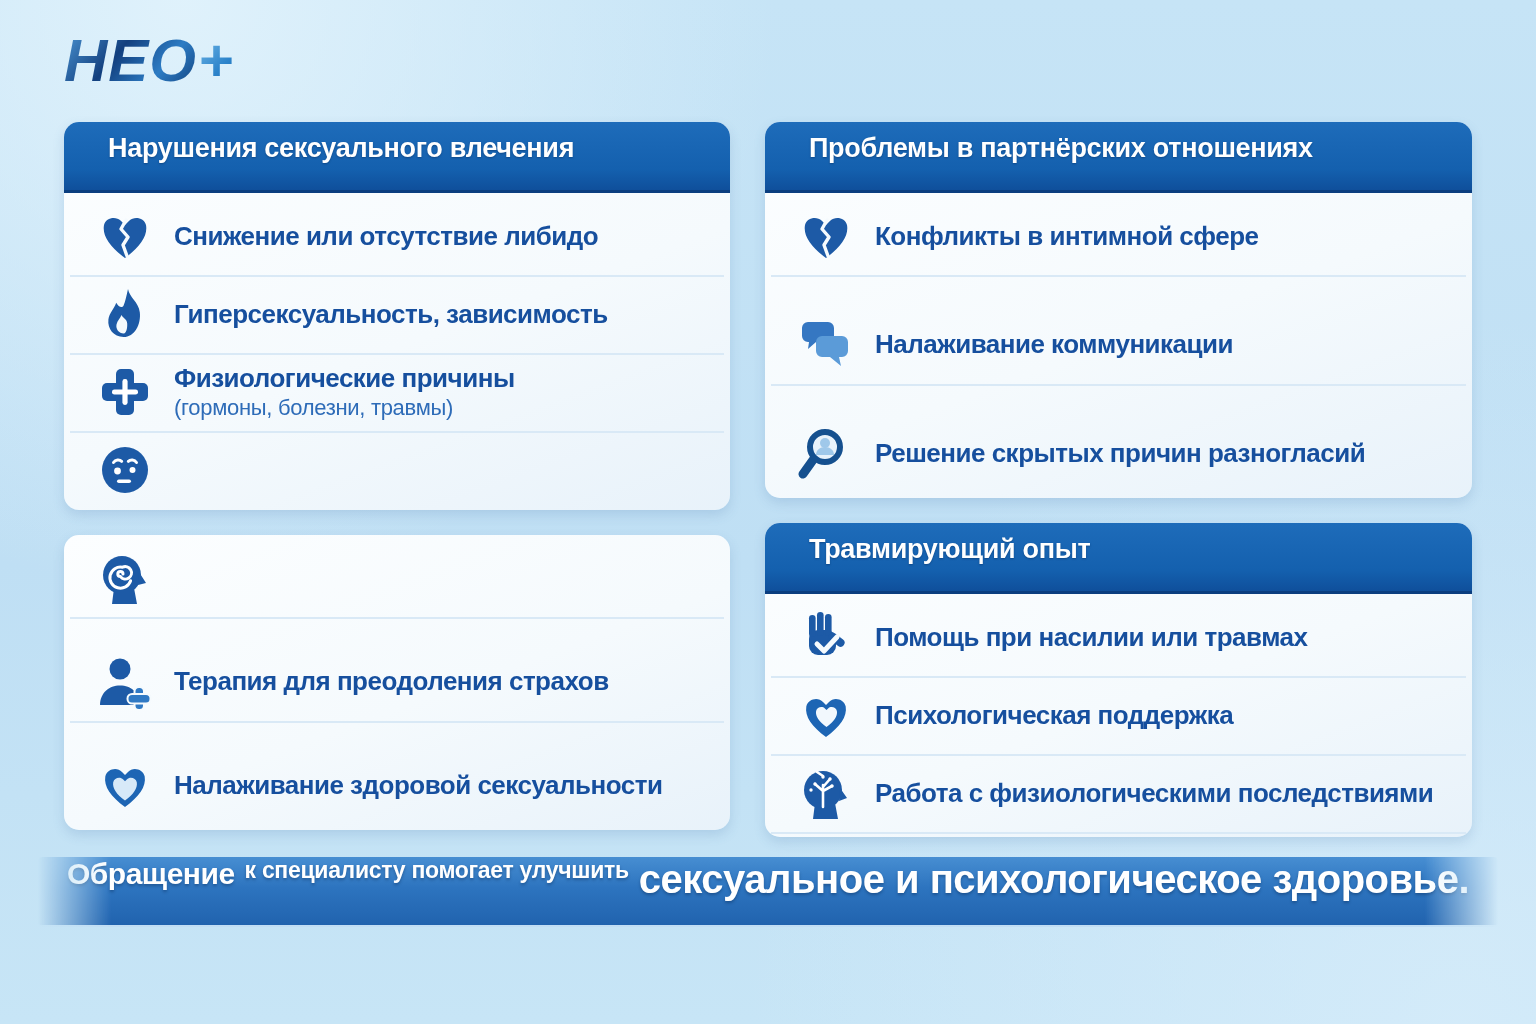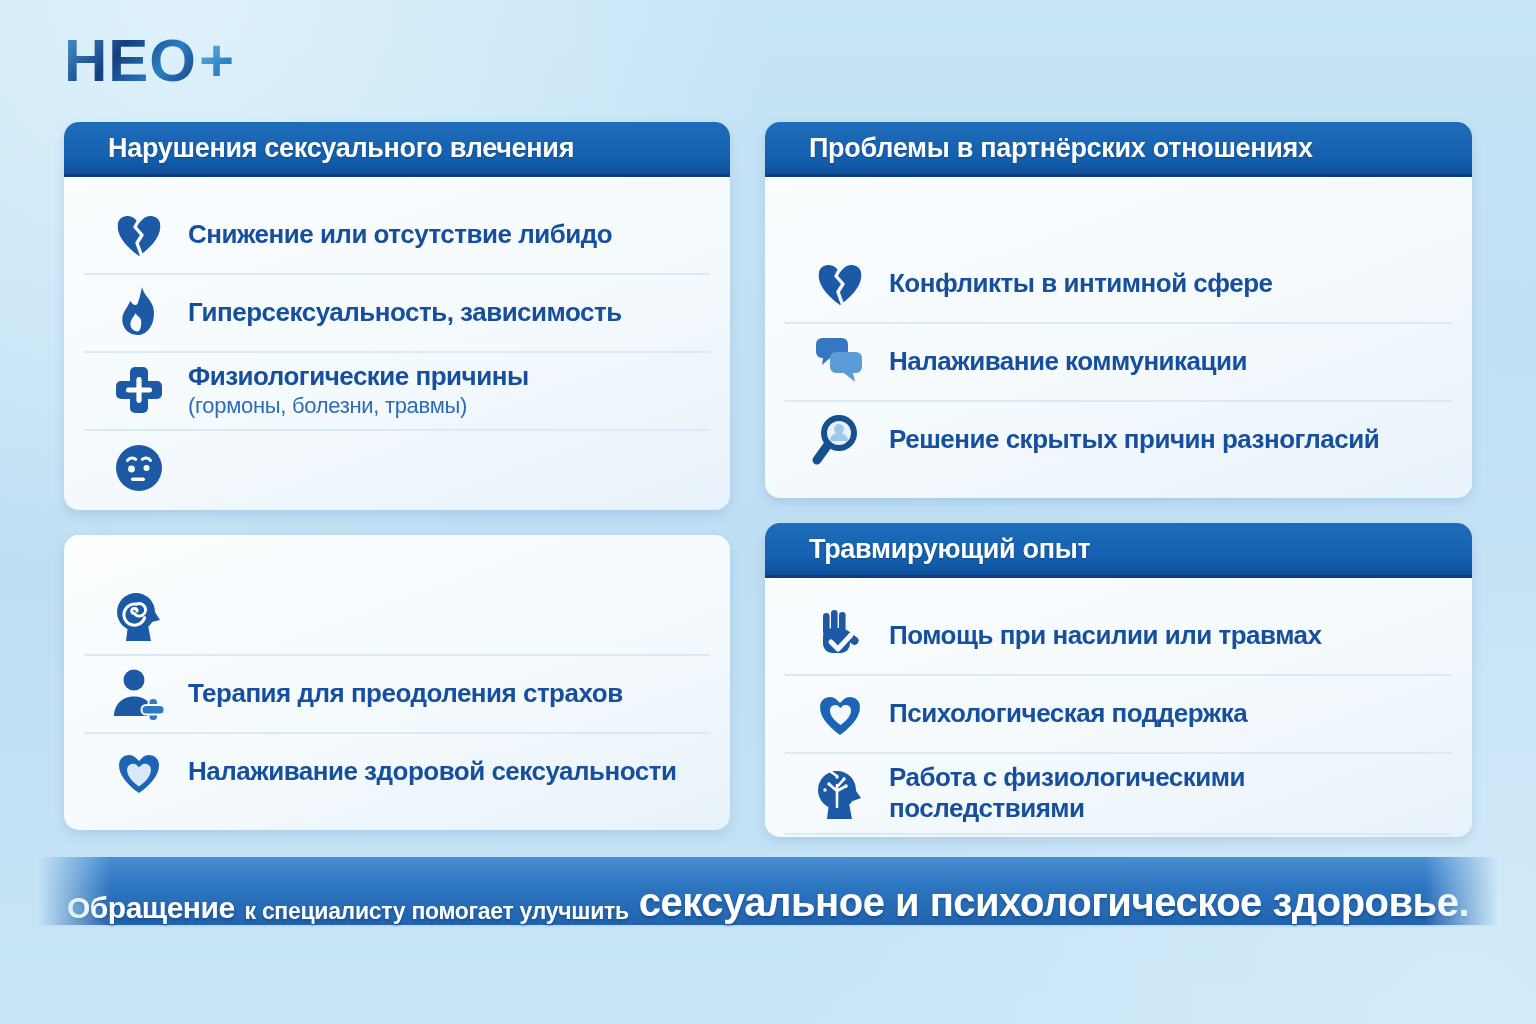--- a/index.html
+++ b/index.html
@@ -7,51 +7,51 @@
   .page{position:relative;width:1536px;height:1024px;overflow:hidden;
     background:
       radial-gradient(circle at 12% 0%, rgba(226,243,252,.9) 0%, rgba(226,243,252,0) 35%),
       radial-gradient(circle at 95% 100%, rgba(214,236,250,.8) 0%, rgba(214,236,250,0) 40%),
       linear-gradient(180deg,#c6e4f6 0%,#bfdff4 55%,#c7e5f6 100%);}
 
   
   .topbar{position:absolute;top:18px;left:64px;right:64px;height:86px;}
   .logo{position:absolute;left:0;top:0;font-weight:800;font-size:60px;letter-spacing:1px;line-height:86px;}
   .logo-text{background:linear-gradient(130deg,#4f9ad8 0%,#123f7e 40%,#2d7cc4 70%,#0e3a74 100%);
-    -webkit-background-clip:text;background-clip:text;color:transparent;}
+    -webkit-background-clip:text;background-clip:text;color:transparent;font-style:italic;}
   .logo-plus{background:linear-gradient(135deg,#7fc2ec 0%,#2d84cb 60%,#1565ab 100%);
     -webkit-background-clip:text;background-clip:text;color:transparent;font-weight:900;margin-left:2px;}
   .title{position:absolute;left:325px;top:0;margin:0;width:760px;text-align:center;
     font-size:48px;font-weight:800;letter-spacing:-0.5px;color:#1c57a8;line-height:86px;
     text-shadow:0 2px 2px rgba(255,255,255,.5);}
 
   
   .col{position:absolute;top:122px;display:flex;flex-direction:column;gap:25px;}
   .col-left{left:64px;width:666px;}
   .col-right{left:765px;width:707px;}
   .card{border-radius:15px;background:linear-gradient(160deg,#fcfeff 0%,#f5fafd 55%,#e8f2fa 100%);
     box-shadow:0 5px 12px rgba(64,110,165,.18);display:flex;flex-direction:column;overflow:hidden;}
   .card-header{flex:0 0 52px;background:linear-gradient(180deg,#1e6cba 0%,#1460ae 70%,#0f4f9b 100%);
-    border-bottom:3px solid #0b3e7f;display:flex;align-items:center;padding:0 20px 0 44px;}
+    border-bottom:3px solid #0b3e7f;display:flex;align-items:center;padding:0 20px 16px 44px;}
   .card-header span{color:#ffffff;font-size:27px;font-weight:700;letter-spacing:-0.3px;
     text-shadow:0 1px 2px rgba(8,40,84,.45);white-space:nowrap;}
-  .card-body{list-style:none;margin:16px;padding:4px 4px;flex:1;display:flex;flex-direction:column;justify-content:flex-end;}
+  .card-body{list-style:none;margin:2px;padding:4px 4px;flex:1;display:flex;flex-direction:column;justify-content:space-between;}
   .item{display:flex;align-items:center;gap:20px;padding:8px 16px 10px 26px;}
   .item:not(:last-child){border-bottom:2px solid #d9e9f6;}
   .icon{flex:0 0 58px;height:58px;display:flex;align-items:center;justify-content:center;}
   .icon svg{width:56px;height:56px;display:block;}
   .txt{display:flex;flex-direction:column;justify-content:center;}
   .item-title{font-size:26px;font-weight:700;letter-spacing:-0.5px;color:#164f9e;line-height:1.18;}
   .item-sub{font-size:22px;font-weight:400;letter-spacing:-0.3px;color:#2e6cb8;line-height:1.2;margin-top:1px;}
   .item-sub:empty{display:none;}
 
   
   .banner{position:absolute;left:38px;right:38px;top:857px;height:68px;border-radius:4px;
     background:linear-gradient(180deg,#478ed2 0%,#2d74bf 45%,#2163ae 100%);
-    display:flex;align-items:flex-end;justify-content:center;gap:10px;
+    display:flex;align-items:flex-start;justify-content:center;gap:10px;
     -webkit-mask-image:linear-gradient(90deg,transparent 0,#000 5%,#000 95%,transparent 100%);
     mask-image:linear-gradient(90deg,transparent 0,#000 5%,#000 95%,transparent 100%);
     border-bottom:2px solid rgba(235,248,255,.75);}
   .banner span{color:#fff;text-shadow:0 2px 3px rgba(10,42,86,.4);white-space:nowrap;}
   .b-lead{font-size:30px;font-weight:800;letter-spacing:-0.5px;}
   .b-mid{font-size:23px;font-weight:600;letter-spacing:-0.3px;}
   .b-emph{font-size:40px;font-weight:700;letter-spacing:-0.5px;}
 </style>
 </head>
 <body>

